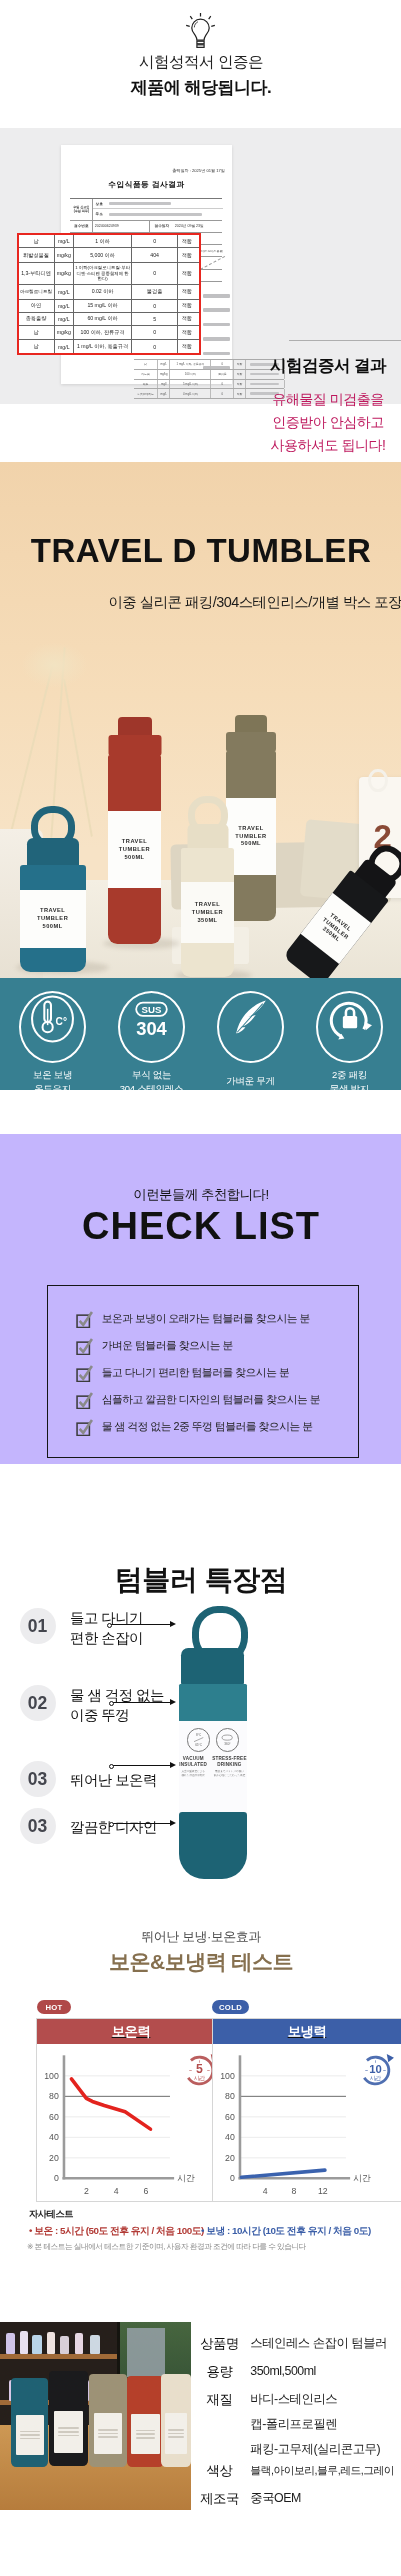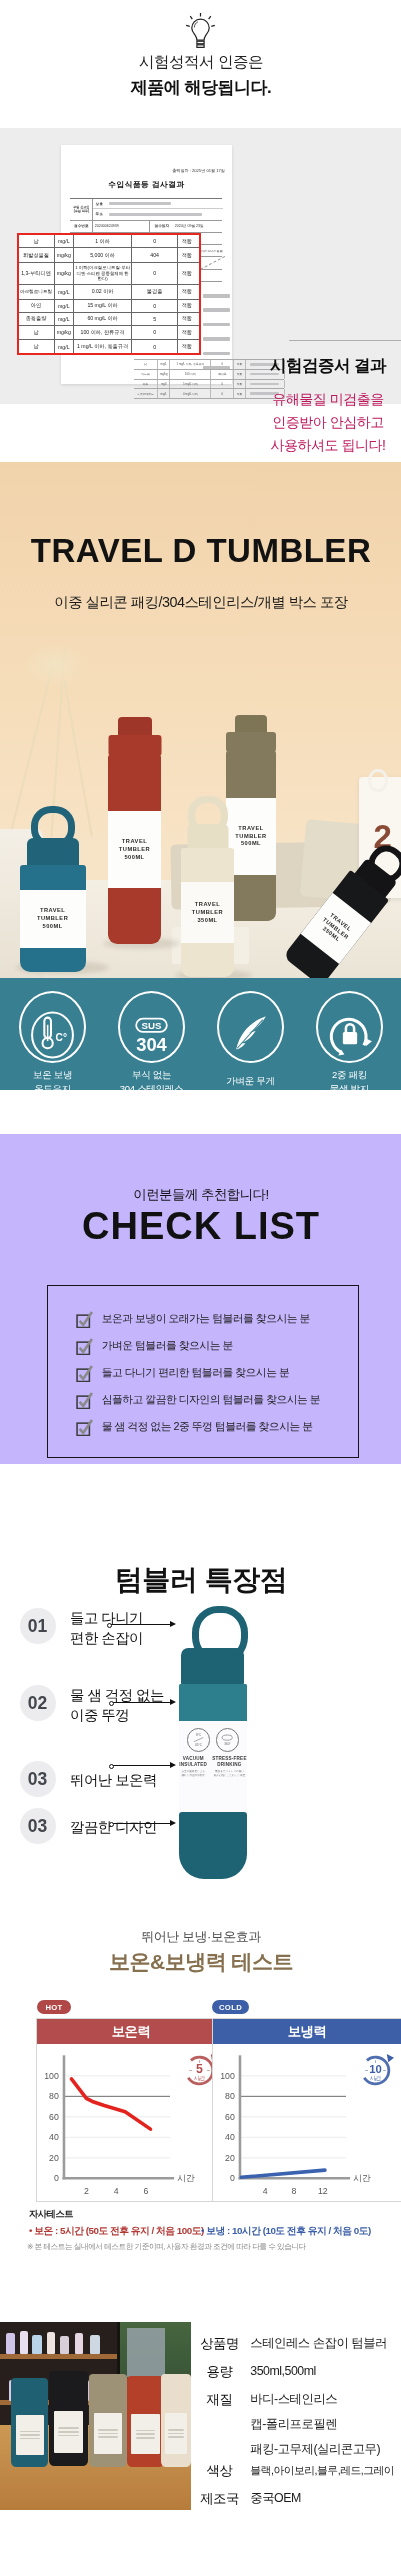--- a/index.html
+++ b/index.html
@@ -39,39 +39,39 @@
   .smalltable{left:73px;top:214px;width:150px;border-top:0.5px solid #aaa;}
   .srow{display:grid;grid-template-columns:24px 12.4px 41px 23px 11.3px 39px;border-bottom:0.5px solid #aaa;height:8.8px;align-items:center;}
   .srow>span{font-size:2.8px;color:#555;text-align:center;overflow:hidden;white-space:nowrap;border-right:0.5px solid #bbb;height:100%;display:flex;align-items:center;justify-content:center;}
   .connector{left:289px;top:212px;width:113px;height:0;border-top:0.5px solid #aeaeae;}
   .result-title{left:258px;top:227px;width:140px;text-align:center;font-size:16.5px;font-weight:800;color:#0d0d0d;letter-spacing:-0.5px;}
   .result-lines{left:258px;top:260px;width:140px;text-align:center;font-size:14px;color:#be185d;line-height:23px;letter-spacing:-0.5px;}
   
   .hero{left:0;top:462px;width:402px;height:516px;background:linear-gradient(180deg,#f1d3ab 0%,#f6ddba 45%,#f7e3c6 75%);overflow:hidden;}
   .hero-table{left:0;bottom:0;width:402px;height:98px;background:linear-gradient(180deg,#f4efe3,#eae4d6);}
   .hero-title{left:0;right:0;top:70px;text-align:center;font-size:33px;font-weight:800;color:#121212;letter-spacing:0.5px;}
-  .hero-sub{left:0;right:0;top:131px;text-align:center;font-size:14.4px;color:#1a1a1a;letter-spacing:-0.5px;}
+  .hero-sub{left:0;right:0;top:131px;text-align:right;font-size:14.4px;color:#1a1a1a;letter-spacing:-0.5px;}
   .flower{background:#ecdcb9;width:1.5px;border-radius:1px;}
   .vase{left:-9.3px;top:367px;width:52px;height:155px;background:linear-gradient(180deg,#f4efe6,#e7e0d2);border-radius:7.2px 7.2px 0 0;}
   .calendar{left:359px;top:315px;width:57px;height:121px;background:#faf7f1;border-radius:4.1px;box-shadow:0 1.5px 4.1px rgba(0,0,0,.08);}
   .cal-ring{left:9.3px;top:-8.2px;width:13.4px;height:17.5px;border:3.1px solid #f4f1ea;border-radius:50%;}
   .cal-num{left:14.4px;top:41px;font-size:33px;font-weight:700;color:#8a4a36;}
   .stone{background:#ddd5c2;border-radius:5.2px;}
   .plinth{background:#f3efe5;border-radius:3.1px;}
   .hbottle{position:absolute;}
   .hring{position:absolute;left:50%;transform:translateX(-50%);border-radius:46%;}
   .hcap{position:absolute;left:50%;transform:translateX(-50%);}
   .hbody{position:absolute;left:0;right:0;display:flex;align-items:center;justify-content:center;}
   .hlabel{background:#fdfdfb;width:100%;display:flex;flex-direction:column;align-items:center;justify-content:center;gap:1px;}
   .hlabel span{font-size:5.7px;font-weight:700;letter-spacing:0.5px;color:#2a2a2a;line-height:6.7px;}
   .bshadow{position:absolute;background:rgba(90,75,55,.14);border-radius:50%;filter:blur(2.1px);}
   
   .band{left:0;top:978px;width:402px;height:112px;background:#377f91;display:flex;justify-content:space-around;align-items:flex-start;padding:0 3.1px;box-sizing:border-box;}
   .bitem{width:96px;display:flex;flex-direction:column;align-items:center;margin-top:13px;}
-  .bico{width:63px;height:68px;border:2.6px solid #fff;border-radius:50%;display:flex;align-items:flex-end;justify-content:center;}
+  .bico{width:63px;height:68px;border:2.6px solid #fff;border-radius:50%;display:flex;align-items:flex-start;justify-content:center;}
   .blab{margin-top:5.2px;color:#fff;font-size:9.5px;line-height:13.4px;text-align:center;letter-spacing:-0.3px;}
   
   .chk-bg{left:0;top:1134px;width:402px;height:330px;background:#c4b5fd;}
   .chk-intro{left:0;right:0;top:52px;text-align:center;font-size:13.4px;color:#141414;letter-spacing:-0.5px;}
   .chk-title{left:0;right:0;top:71px;text-align:center;font-size:38px;font-weight:800;color:#111;letter-spacing:1px;}
   .chk-box{left:47px;top:151px;width:312px;height:173px;border:1.5px solid #161616;box-sizing:border-box;padding:19.6px 0 0 27px;}
   .chk-item{display:flex;align-items:center;gap:8.2px;height:27px;}
   .chk-item span{font-size:10.8px;color:#222;letter-spacing:-0.5px;}
   
   .feat-title{left:0;right:0;top:1561px;text-align:center;font-size:28px;font-weight:800;color:#121212;letter-spacing:-0.5px;}
@@ -91,21 +91,21 @@
   .ib-circ{width:21.6px;height:21.6px;border:0.8px solid #777;border-radius:50%;display:flex;flex-direction:column;align-items:center;justify-content:center;color:#666;}
   .ib-circ b{font-size:3.1px;font-weight:400;}
   .ib-cols{display:flex;gap:5.2px;margin-top:4.1px;}
   .ib-col{display:flex;flex-direction:column;align-items:center;}
   .ib-col .t1{font-size:4.6px;font-weight:700;color:#3a3a3a;line-height:5.7px;letter-spacing:0.2px;text-align:center;}
   .ib-col .t2{font-size:2.6px;color:#777;line-height:3.6px;margin-top:3.1px;text-align:center;}
   
   .test-sub{left:0;right:0;top:1928px;text-align:center;font-size:13px;color:#4c4c4c;letter-spacing:-0.5px;}
   .test-title{left:0;right:0;top:1948px;text-align:center;font-size:21px;font-weight:800;color:#86704f;letter-spacing:-0.5px;}
   .badge{height:14px;border-radius:7.2px;color:#fff;font-size:7.7px;font-weight:700;display:flex;align-items:center;justify-content:center;letter-spacing:0.3px;}
-  .card{width:190px;height:184px;background:#fff;border:0.5px solid #d6d6d6;box-sizing:border-box;}
+  .card{width:190px;height:184px;background:#fff;border:0.5px solid #d6d6d6;box-sizing:border-box;text-decoration:underline;}
   .card-h{height:25px;display:flex;align-items:center;justify-content:center;color:#fff;font-size:13.4px;font-weight:700;letter-spacing:-0.5px;}
   .hotc{--acc:#b34d4d;}
   .coldc{--acc:#3c5fa8;}
   .card.hotc .card-h{background:#b34d4d;}
   .card.coldc .card-h{background:#3c5fa8;}
   .clock{position:absolute;top:31px;right:6.2px;width:38px;height:40px;}
   .clock text{font-family:"Liberation Sans",sans-serif;}
   .note-title{left:29px;top:2208px;font-size:9.3px;font-weight:700;color:#222;letter-spacing:-0.5px;}
   .note-hot{left:29px;top:2225px;font-size:9.8px;font-weight:700;color:#b23b36;letter-spacing:-0.5px;}
   .note-cold{left:201px;top:2225px;font-size:9.8px;font-weight:700;color:#3c5fa8;letter-spacing:-0.5px;}

